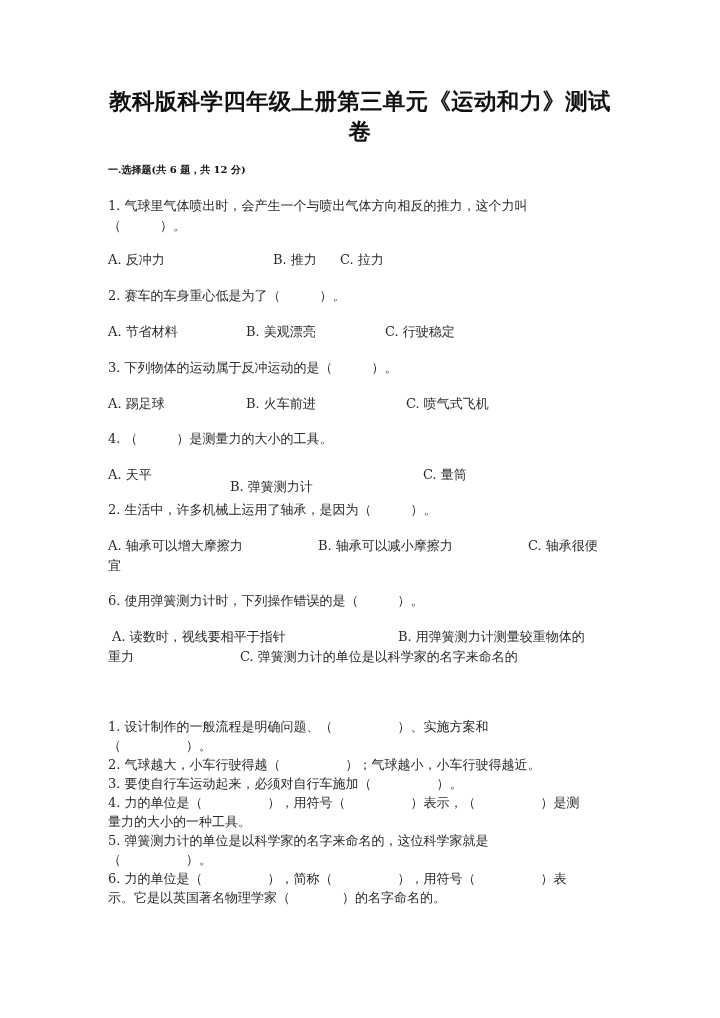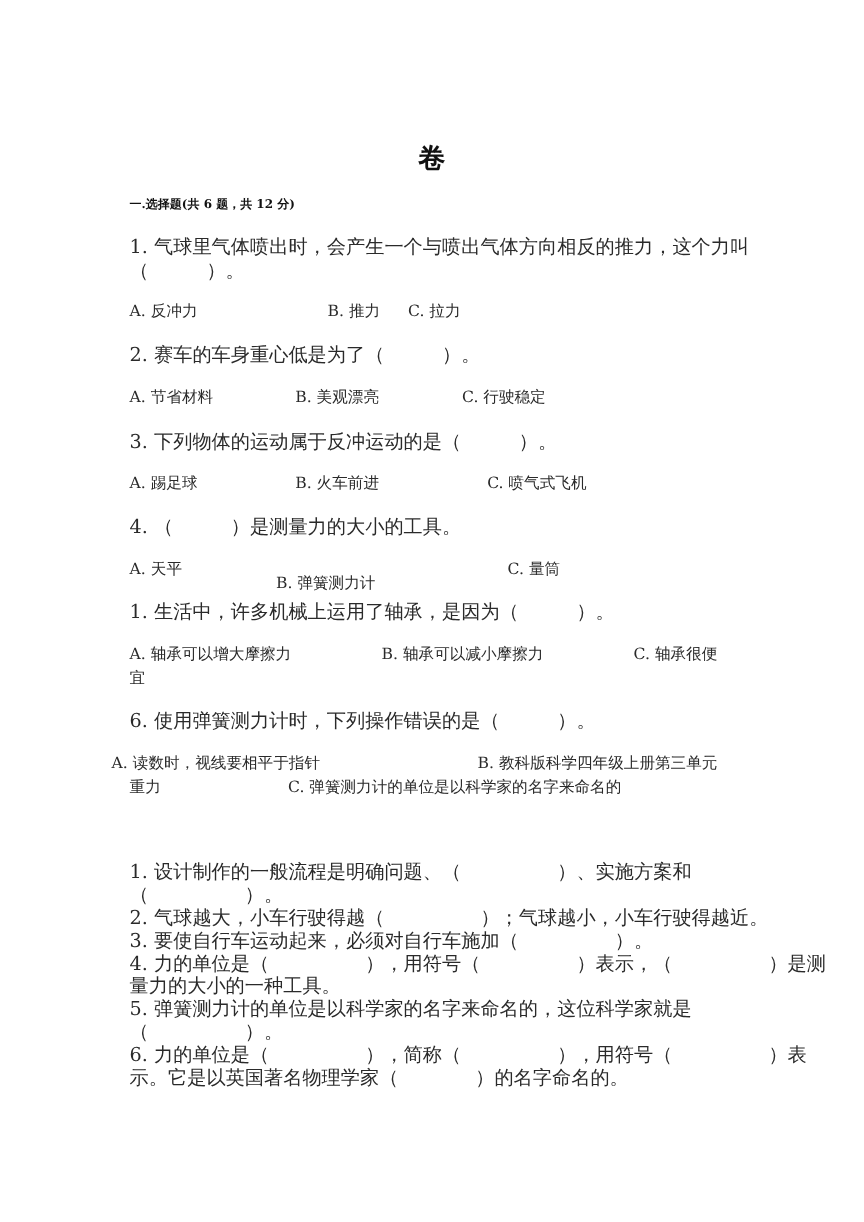--- a/index.html
+++ b/index.html
@@ -4,28 +4,29 @@
 <style>
   html, body { margin: 0; padding: 0; background: #ffffff; }
   body { width: 720px; height: 1018px; position: relative; overflow: hidden;
          font-family: "DejaVu Serif", "Liberation Serif", serif; color: #222; }
   .page { position: absolute; left: 0; top: 0; width: 720px; height: 1018px; background: #fff; }
   .title { position: absolute; left: 100px; width: 520px; text-align: center;
            font-family: "DejaVu Sans", "Liberation Sans", sans-serif; font-weight: bold;
            font-size: 22.5px; color: #111; white-space: nowrap; letter-spacing: 0.3px; }
   .section { position: absolute; left: 108px; font-size: 10px; font-weight: bold;
              font-family: "DejaVu Serif", "Liberation Serif", serif; color: #111; white-space: nowrap; }
-  .line { position: absolute; left: 108px; font-size: 16px; white-space: pre; color: #2a2a2a; line-height: 16px; }
+  .line { position: absolute; left: 108px; font-size: 13px; white-space: pre; color: #2a2a2a; line-height: 16px; }
   .opt { position: absolute; font-size: 13px; white-space: pre; color: #2a2a2a; line-height: 16px; }
 </style>
 </head>
 <body>
 
 <div class="page">
 
+  <div class="title" style="top:86px;">教科版科学四年级上册第三单元《运动和力》测试</div>
   <div class="title" style="top:116px;">卷</div>
 
   <div class="section" style="top:163px;">一.选择题(共 6 题，共 12 分)</div>
 
   <div>
     <div class="line" style="top:198px;">1. 气球里气体喷出时，会产生一个与喷出气体方向相反的推力，这个力叫</div>
     <div class="line" style="top:218px;">（　　　）。</div>
     <div class="opt" style="left:108px; top:252px;">A. 反冲力</div>
     <div class="opt" style="left:231px; top:252px;margin-left:42px;">B. 推力</div>
     <div class="opt" style="left:340px; top:252px;">C. 拉力</div>
@@ -46,31 +47,31 @@
   </div>
 
   <div>
     <div class="line" style="top:431px;">4. （　　　）是测量力的大小的工具。</div>
     <div class="opt" style="left:108px; top:467px;">A. 天平</div>
     <div class="opt" style="left:230px; top:467px;margin-top:12px;">B. 弹簧测力计</div>
     <div class="opt" style="left:406px; top:467px;margin-left:17px;">C. 量筒</div>
   </div>
 
   <div>
-    <div class="line" style="top:502px;">1. 生活中，许多机械上运用了轴承，是因为（　　　）。</div>
+    <div class="line" style="top:502px;">2. 生活中，许多机械上运用了轴承，是因为（　　　）。</div>
     <div class="opt" style="left:108px; top:538px;">A. 轴承可以增大摩擦力</div>
     <div class="opt" style="left:318px; top:538px;">B. 轴承可以减小摩擦力</div>
     <div class="opt" style="left:528px; top:538px;">C. 轴承很便</div>
     <div class="opt" style="left:108px; top:558px;">宜</div>
   </div>
 
   <div>
     <div class="line" style="top:593px;text-align:right;">6. 使用弹簧测力计时，下列操作错误的是（　　　）。</div>
-    <div class="opt" style="left:93px; top:629px;text-align:right;">A. 读数时，视线要相平于指针</div>
-    <div class="opt" style="left:398px; top:629px;">B. 教科版科学四年级上册第三单元</div>
+    <div class="opt" style="left:112px; top:629px;text-align:right;">A. 读数时，视线要相平于指针</div>
+    <div class="opt" style="left:398px; top:629px;">B. 用弹簧测力计测量较重物体的</div>
     <div class="opt" style="left:108px; top:649px;">重力</div>
     <div class="opt" style="left:240px; top:649px;">C. 弹簧测力计的单位是以科学家的名字来命名的</div>
   </div>
 
 
   <div>
     <div class="line" style="top:719px;">1. 设计制作的一般流程是明确问题、（　　　　　）、实施方案和</div>
     <div class="line" style="top:738px;">（　　　　　）。</div>
     <div class="line" style="top:757px;">2. 气球越大，小车行驶得越（　　　　　）；气球越小，小车行驶得越近。</div>
     <div class="line" style="top:776px;">3. 要使自行车运动起来，必须对自行车施加（　　　　　）。</div>

